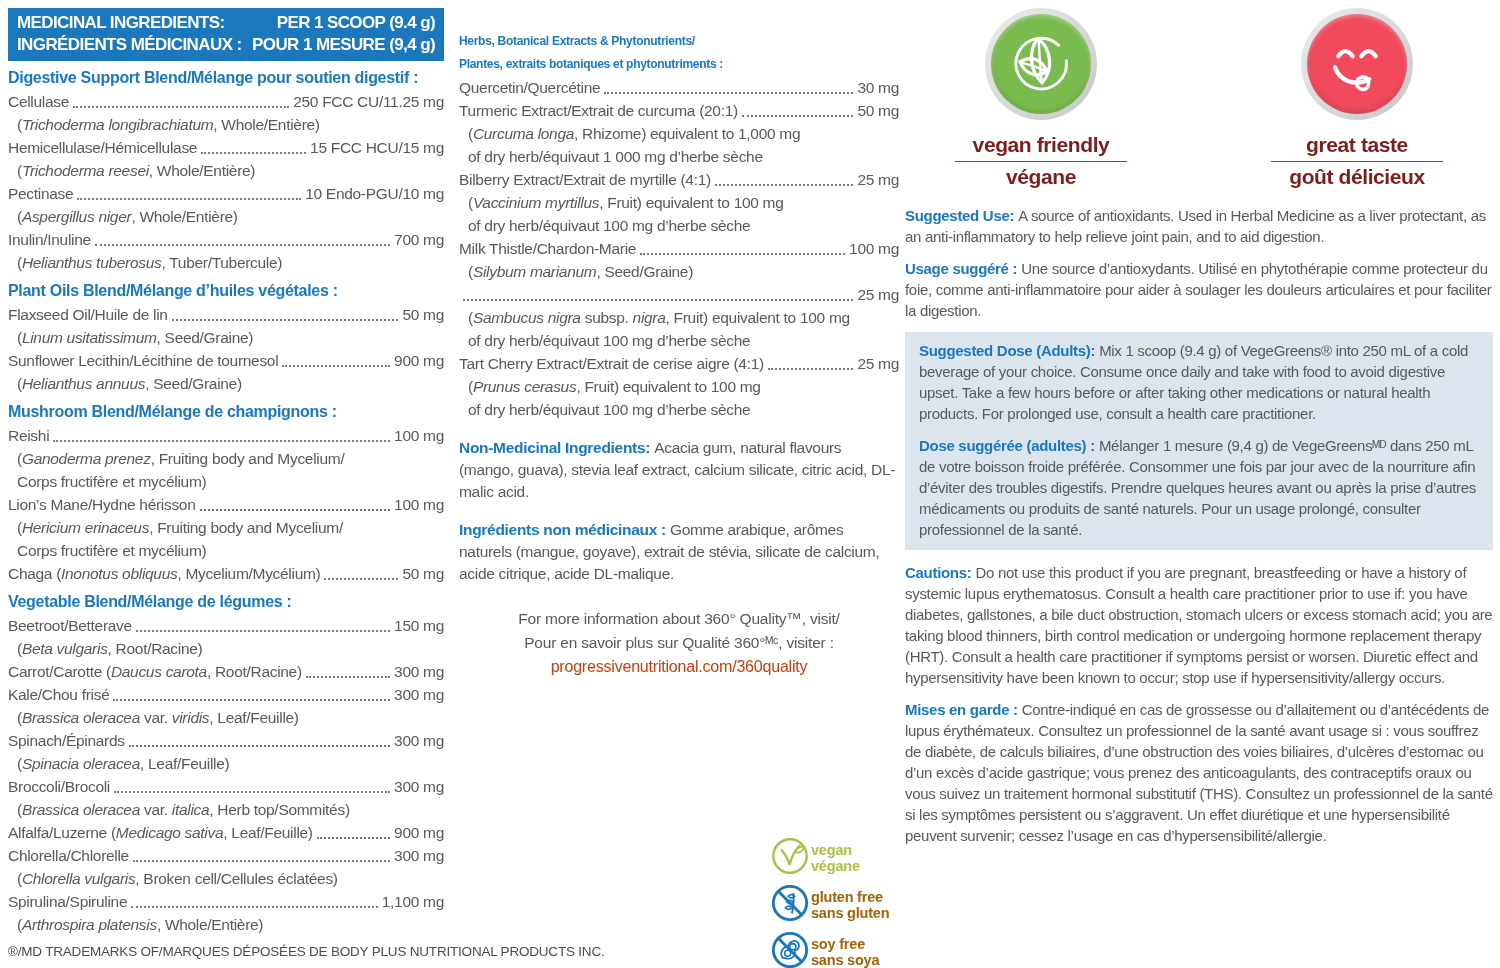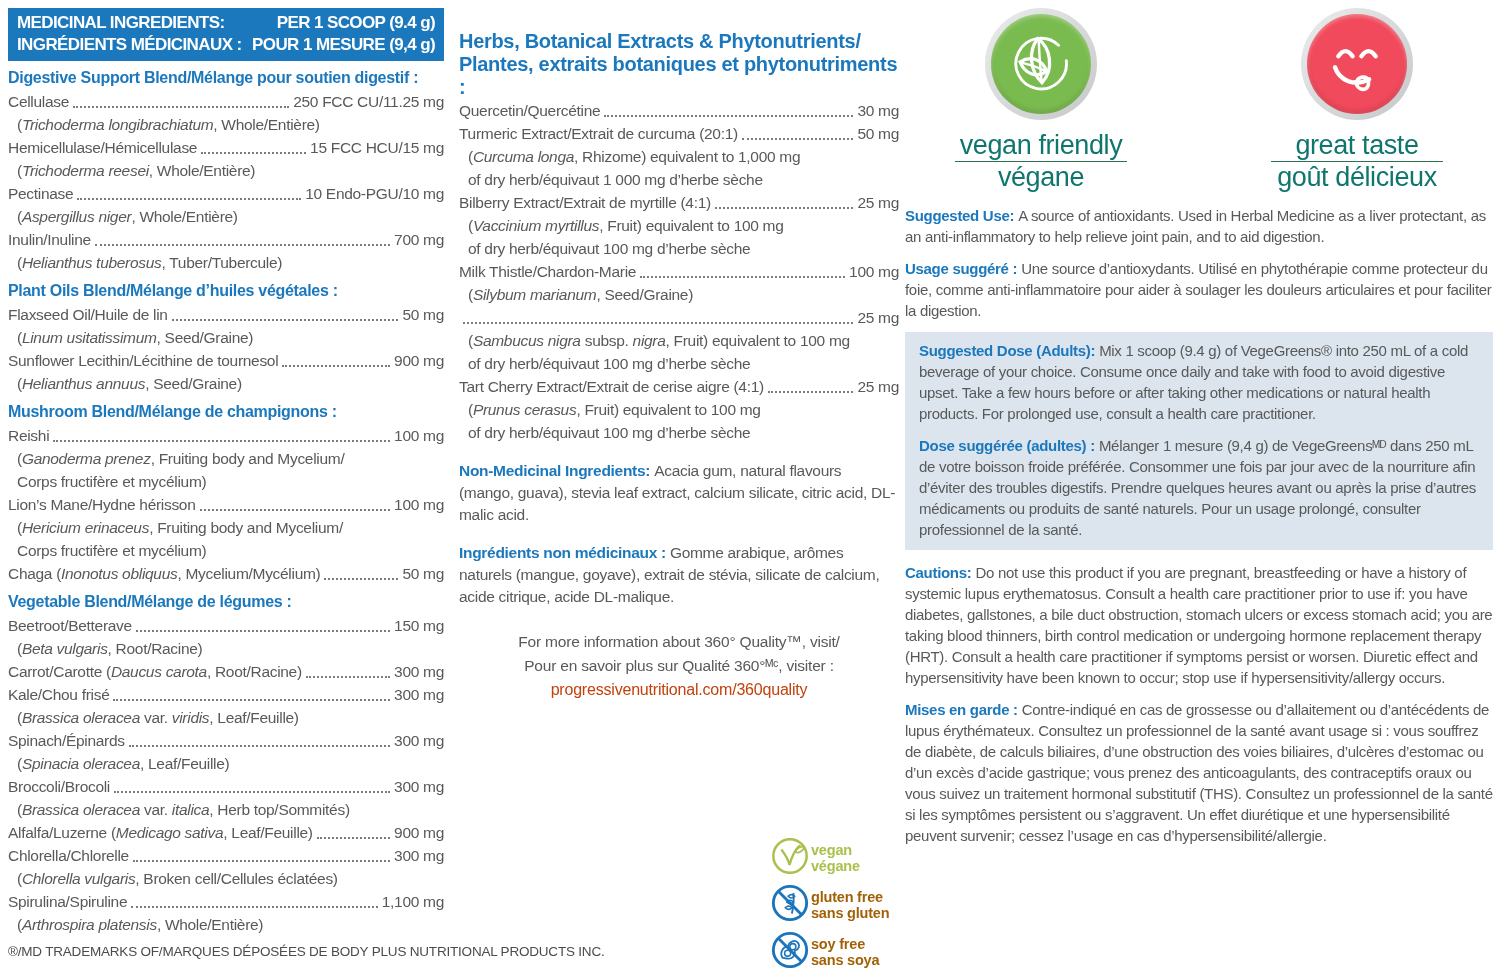--- a/index.html
+++ b/index.html
@@ -18,21 +18,21 @@
         line-height:23px;}
   .iname,.iamount{white-space:nowrap;}
   .leader{flex:1 1 0;min-width:8px;border-bottom:2px dotted #7a7b7e;
           align-self:flex-end;margin:0 4px 5px;}
   .isub{padding-left:9px;font-size:15.5px;letter-spacing:-0.3px;line-height:23px;}
   #trademark-note{position:absolute;left:8px;top:944px;font-size:13.5px;
                   letter-spacing:-0.2px;color:#4a4b4d;white-space:nowrap;}
 
   
   #mid-col{position:absolute;left:459px;top:30px;width:440px;}
-  .midheading{color:#1b78bd;font-weight:bold;font-size:20px;letter-spacing:-0.3px;
+  .midheading{color:#1b78bd;font-weight:bold;font-size:12px;letter-spacing:-0.3px;
               line-height:23px;}
   .para{font-size:15.5px;letter-spacing:-0.3px;line-height:22px;margin-top:16px;}
   .plabel{color:#1b78bd;font-weight:bold;margin-right:4px;}
   #more-info{text-align:center;margin-top:22px;font-size:15.5px;line-height:24px;
              letter-spacing:-0.2px;}
   #more-info .url{font-weight:normal;color:#c2410c;font-size:16px;}
 
   
   #diet-badges{position:absolute;left:770px;top:836px;width:136px;}
   .diet-row{display:flex;align-items:center;gap:1px;margin-bottom:3px;}
@@ -45,21 +45,21 @@
   #feature-badges{display:flex;justify-content:center;gap:116px;margin:0 0 16px;}
   .badge{text-align:center;width:200px;}
   .badge-circle{width:112px;height:112px;border-radius:50%;margin:0 auto;
                 background:linear-gradient(135deg,#ebecec,#c6c7c9);
                 display:flex;align-items:center;justify-content:center;}
   .badge-inner{width:100px;height:100px;border-radius:50%;
                display:flex;align-items:center;justify-content:center;
                box-shadow:inset 0 2px 4px rgba(255,255,255,.35), inset 0 -3px 5px rgba(0,0,0,.12);}
   .badge-inner.green{background:#7abb4f;}
   .badge-inner.red{background:#f04a5c;}
-  .badge-label{color:#0f766e;font-size:27px;font-weight:normal;letter-spacing:-0.4px;
+  .badge-label{color:#7f1d1d;font-size:21px;font-weight:bold;letter-spacing:-0.4px;
                margin-top:13px;line-height:24px;}
   .badge-divider{border-top:1.5px solid #2c6f51;width:172px;margin:4px auto 3px;}
   .rpara{font-size:15px;letter-spacing:-0.3px;line-height:21px;margin-bottom:11px;}
   #dose-box{background:#dce5ed;padding:8px 14px;margin:2px 0 12px;}
   #dose-box .rpara:last-child{margin-bottom:2px;}
 </style>
 </head>
 <body>
 
 <div id="page">

